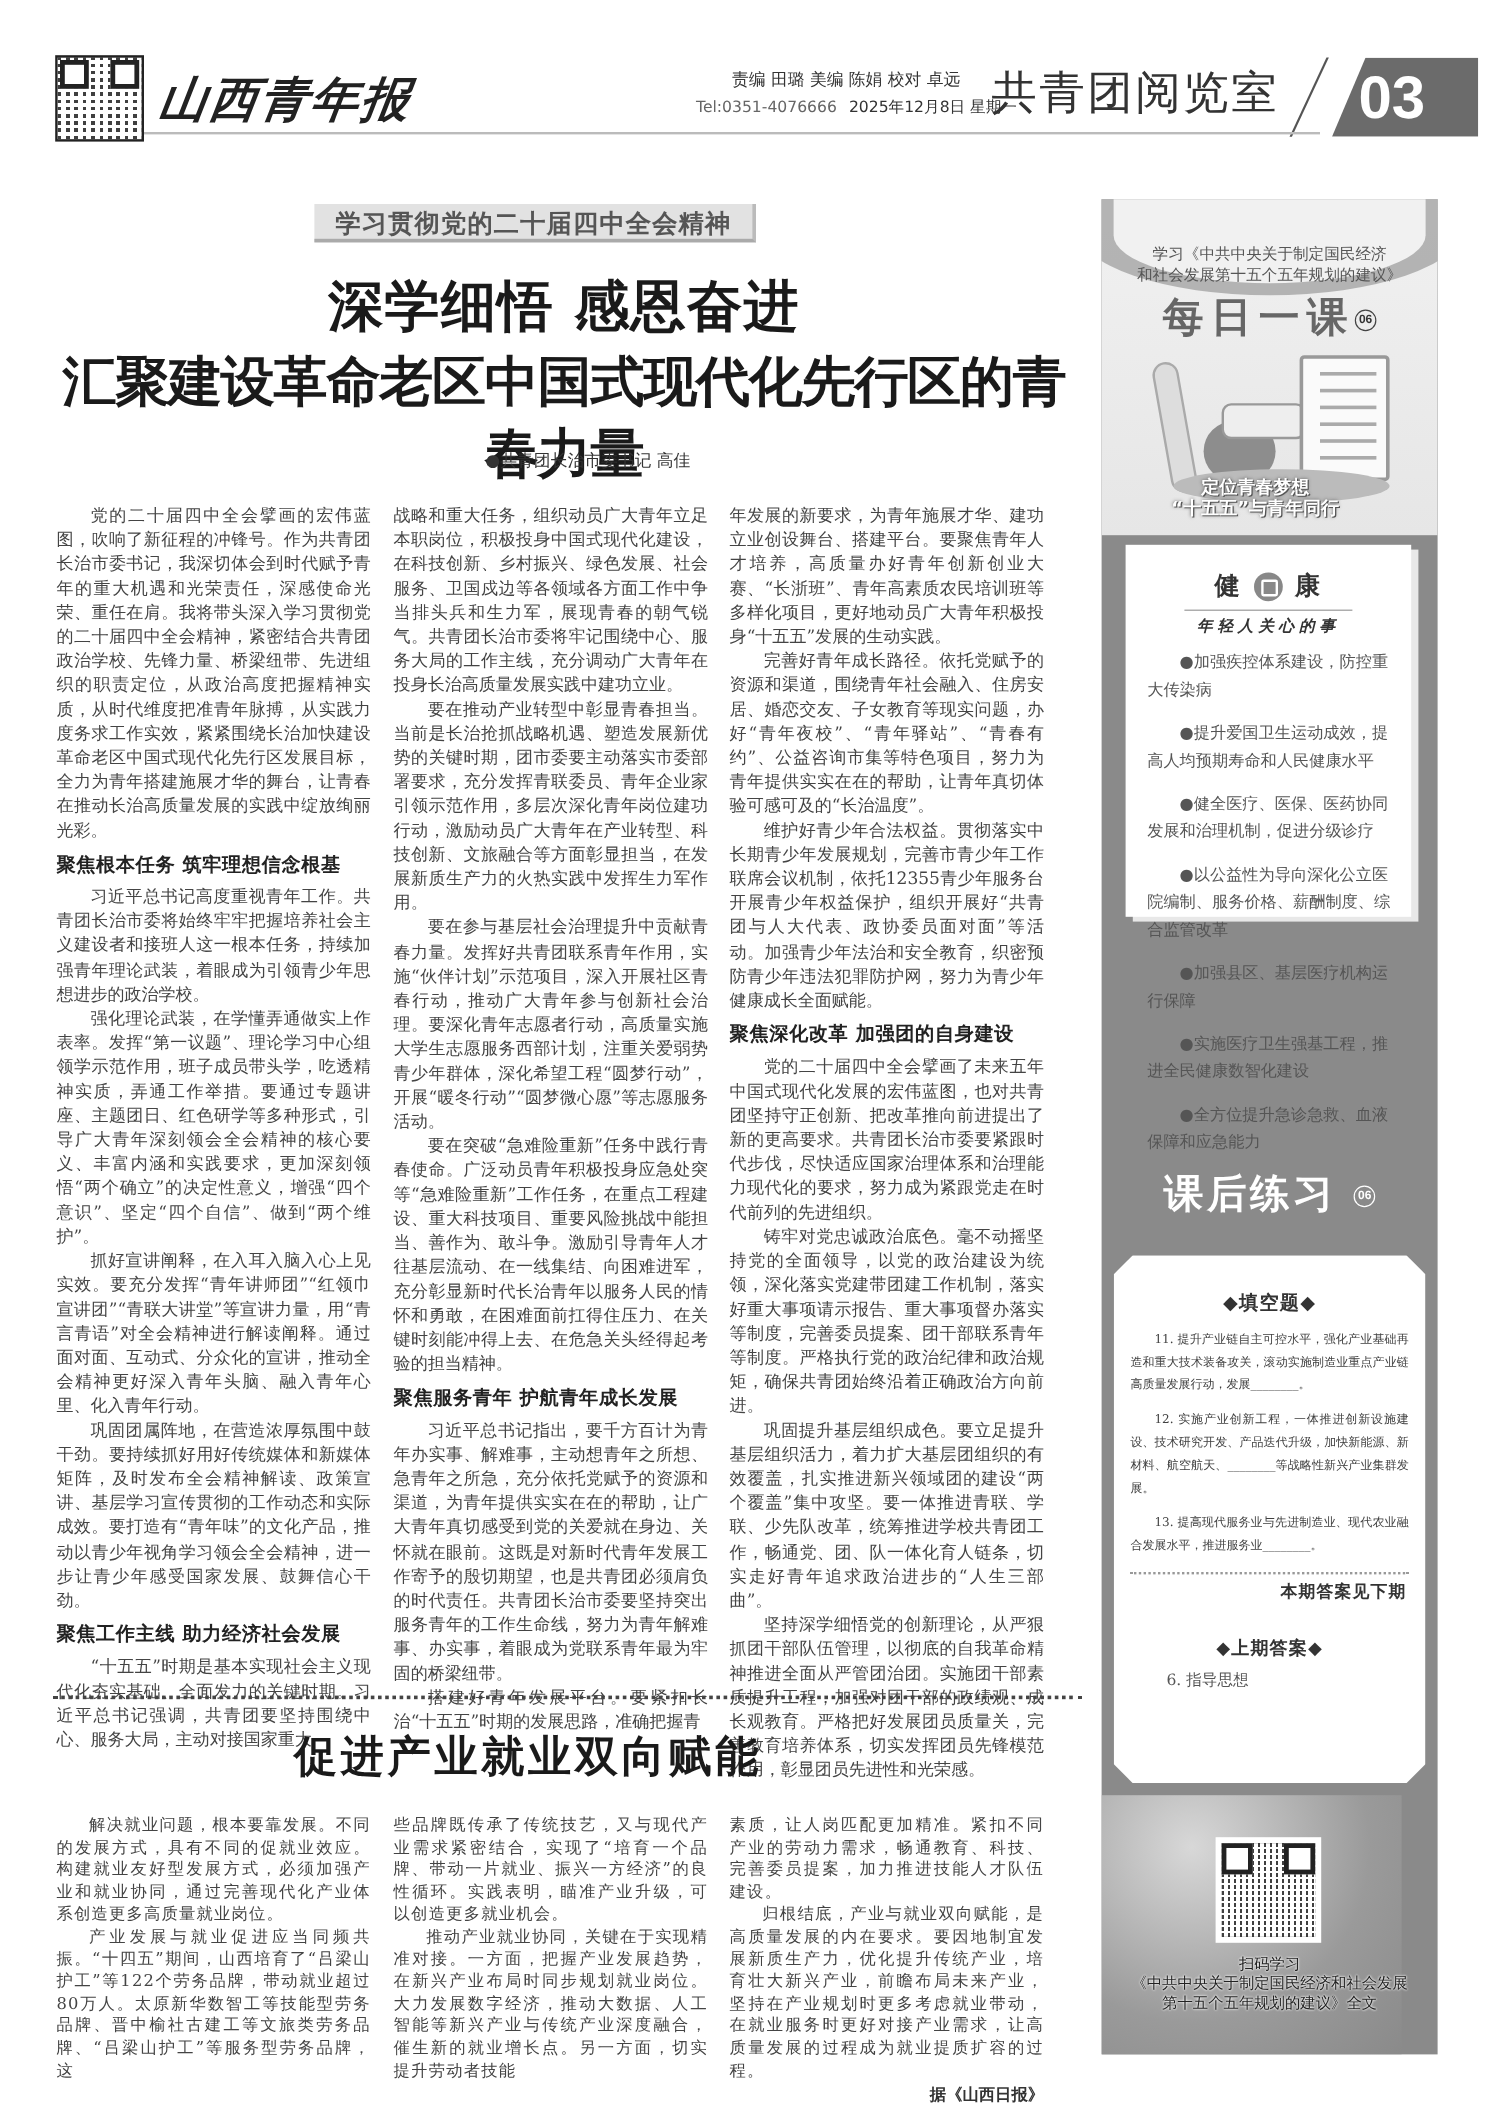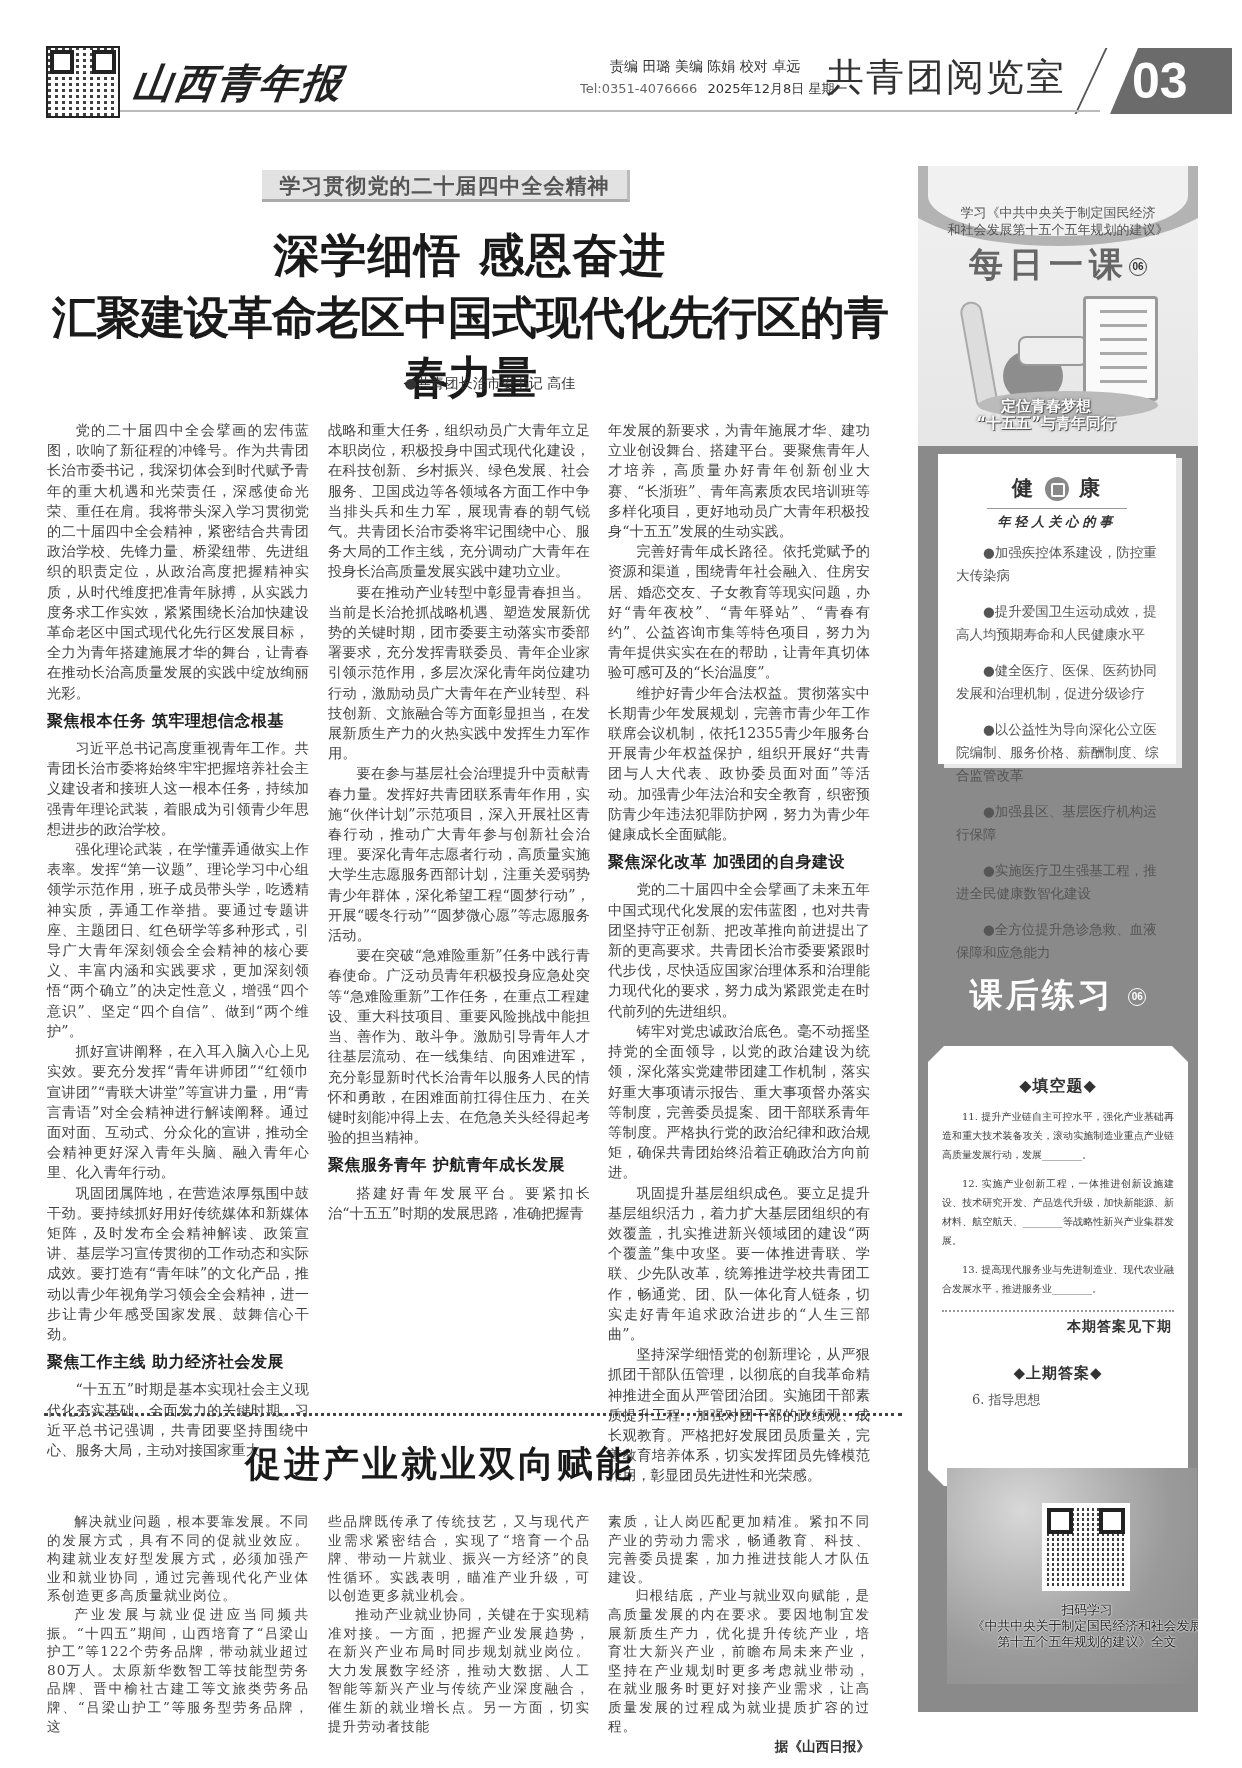--- a/index.html
+++ b/index.html
@@ -76,21 +76,21 @@
   .practice-title { position: absolute; left: 0; top: 807px; width: 280px; text-align: center; font-family: "DejaVu Serif", serif; font-size: 33px; font-weight: bold; color: #fff; letter-spacing: 3px; }
   .practice-title .circ-num { border-color: #fff; color: #fff; }
   .practice-card { position: absolute; left: 10px; top: 880px; width: 260px; height: 440px; background: #fff; clip-path: polygon(16px 0,calc(100% - 16px) 0,100% 16px,100% calc(100% - 16px),calc(100% - 16px) 100%,16px 100%,0 calc(100% - 16px),0 16px); }
   .pc-head { text-align: center; font-size: 16px; font-weight: bold; color: #333; margin-top: 30px; letter-spacing: 1px; }
   .pc-q { font-family: "DejaVu Serif", serif; font-size: 10px; line-height: 19px; color: #404040; padding: 0 14px; text-indent: 2em; margin-top: 10px; text-align: justify; }
   .pc-dots { border-top: 2px dotted #999; margin: 12px 14px 6px 14px; }
   .pc-note { text-align: right; font-size: 14px; font-weight: bold; color: #333; padding-right: 16px; letter-spacing: 1px; }
   .pc-prev { text-align: center; font-size: 15px; font-weight: bold; color: #333; margin-top: 28px; letter-spacing: 1px; }
   .pc-ans { font-family: "DejaVu Serif", serif; font-size: 13px; color: #555; padding-left: 44px; margin-top: 8px; }
 
-  .sb-bottom { position: absolute; left: 0; top: 1302px; width: 250px; height: 216px; background: radial-gradient(ellipse at 30% 20%, #d8d8d8 0%, #9a9a9a 60%, #8a8a8a 100%); margin-left: 29px; }
+  .sb-bottom { position: absolute; left: 0; top: 1330px; width: 250px; height: 216px; background: radial-gradient(ellipse at 30% 20%, #d8d8d8 0%, #9a9a9a 60%, #8a8a8a 100%); }
   .qr2 { position: absolute; left: 95px; top: 35px; width: 88px; height: 88px; background:#fff; padding: 5px; }
   .qr2 .inner { width: 100%; height: 100%; background:
         repeating-linear-gradient(0deg,#222 0 3px,#fff 3px 5px),
         repeating-linear-gradient(90deg,#222 0 2px,#fff 2px 5px); background-blend-mode: screen; position: relative; }
   .qr2 .inner::before, .qr2 .inner::after { content:""; position:absolute; width:18px; height:18px; border:4px solid #222; background:#fff; }
   .qr2 .inner::before { left:0; top:0; }
   .qr2 .inner::after { right:0; top:0; }
   .scan-text { position: absolute; left: 0; top: 134px; width: 280px; text-align: center; font-size: 12.8px; line-height: 16px; color: #222; text-shadow: 0 0 2px #fff, 0 0 2px #fff; }
 </style>
 </head>
@@ -124,20 +124,21 @@
     <p>巩固团属阵地，在营造浓厚氛围中鼓干劲。要持续抓好用好传统媒体和新媒体矩阵，及时发布全会精神解读、政策宣讲、基层学习宣传贯彻的工作动态和实际成效。要打造有“青年味”的文化产品，推动以青少年视角学习领会全会精神，进一步让青少年感受国家发展、鼓舞信心干劲。</p>
     <h3>聚焦工作主线  助力经济社会发展</h3>
     <p>“十五五”时期是基本实现社会主义现代化夯实基础、全面发力的关键时期。习近平总书记强调，共青团要坚持围绕中心、服务大局，主动对接国家重大</p>
   </div>
 <div class="col c2">
     <p style="text-indent: 0px;">战略和重大任务，组织动员广大青年立足本职岗位，积极投身中国式现代化建设，在科技创新、乡村振兴、绿色发展、社会服务、卫国戍边等各领域各方面工作中争当排头兵和生力军，展现青春的朝气锐气。共青团长治市委将牢记围绕中心、服务大局的工作主线，充分调动广大青年在投身长治高质量发展实践中建功立业。</p>
     <p>要在推动产业转型中彰显青春担当。当前是长治抢抓战略机遇、塑造发展新优势的关键时期，团市委要主动落实市委部署要求，充分发挥青联委员、青年企业家引领示范作用，多层次深化青年岗位建功行动，激励动员广大青年在产业转型、科技创新、文旅融合等方面彰显担当，在发展新质生产力的火热实践中发挥生力军作用。</p>
     <p>要在参与基层社会治理提升中贡献青春力量。发挥好共青团联系青年作用，实施“伙伴计划”示范项目，深入开展社区青春行动，推动广大青年参与创新社会治理。要深化青年志愿者行动，高质量实施大学生志愿服务西部计划，注重关爱弱势青少年群体，深化希望工程“圆梦行动”，开展“暖冬行动”“圆梦微心愿”等志愿服务活动。</p>
     <p>要在突破“急难险重新”任务中践行青春使命。广泛动员青年积极投身应急处突等“急难险重新”工作任务，在重点工程建设、重大科技项目、重要风险挑战中能担当、善作为、敢斗争。激励引导青年人才往基层流动、在一线集结、向困难进军，充分彰显新时代长治青年以服务人民的情怀和勇敢，在困难面前扛得住压力、在关键时刻能冲得上去、在危急关头经得起考验的担当精神。</p>
     <h3>聚焦服务青年  护航青年成长发展</h3>
+    <p>习近平总书记指出，要千方百计为青年办实事、解难事，主动想青年之所想、急青年之所急，充分依托党赋予的资源和渠道，为青年提供实实在在的帮助，让广大青年真切感受到党的关爱就在身边、关怀就在眼前。这既是对新时代青年发展工作寄予的殷切期望，也是共青团必须肩负的时代责任。共青团长治市委要坚持突出服务青年的工作生命线，努力为青年解难事、办实事，着眼成为党联系青年最为牢固的桥梁纽带。</p>
     <p>搭建好青年发展平台。要紧扣长治“十五五”时期的发展思路，准确把握青</p>
   </div>
 <div class="col c3">
     <p style="text-indent: 0px;">年发展的新要求，为青年施展才华、建功立业创设舞台、搭建平台。要聚焦青年人才培养，高质量办好青年创新创业大赛、“长浙班”、青年高素质农民培训班等多样化项目，更好地动员广大青年积极投身“十五五”发展的生动实践。</p>
     <p>完善好青年成长路径。依托党赋予的资源和渠道，围绕青年社会融入、住房安居、婚恋交友、子女教育等现实问题，办好“青年夜校”、“青年驿站”、“青春有约”、公益咨询市集等特色项目，努力为青年提供实实在在的帮助，让青年真切体验可感可及的“长治温度”。</p>
     <p>维护好青少年合法权益。贯彻落实中长期青少年发展规划，完善市青少年工作联席会议机制，依托12355青少年服务台开展青少年权益保护，组织开展好“共青团与人大代表、政协委员面对面”等活动。加强青少年法治和安全教育，织密预防青少年违法犯罪防护网，努力为青少年健康成长全面赋能。</p>
     <h3>聚焦深化改革  加强团的自身建设</h3>
     <p>党的二十届四中全会擘画了未来五年中国式现代化发展的宏伟蓝图，也对共青团坚持守正创新、把改革推向前进提出了新的更高要求。共青团长治市委要紧跟时代步伐，尽快适应国家治理体系和治理能力现代化的要求，努力成为紧跟党走在时代前列的先进组织。</p>
     <p>铸牢对党忠诚政治底色。毫不动摇坚持党的全面领导，以党的政治建设为统领，深化落实党建带团建工作机制，落实好重大事项请示报告、重大事项督办落实等制度，完善委员提案、团干部联系青年等制度。严格执行党的政治纪律和政治规矩，确保共青团始终沿着正确政治方向前进。</p>
     <p>巩固提升基层组织成色。要立足提升基层组织活力，着力扩大基层团组织的有效覆盖，扎实推进新兴领域团的建设“两个覆盖”集中攻坚。要一体推进青联、学联、少先队改革，统筹推进学校共青团工作，畅通党、团、队一体化育人链条，切实走好青年追求政治进步的“人生三部曲”。</p>

